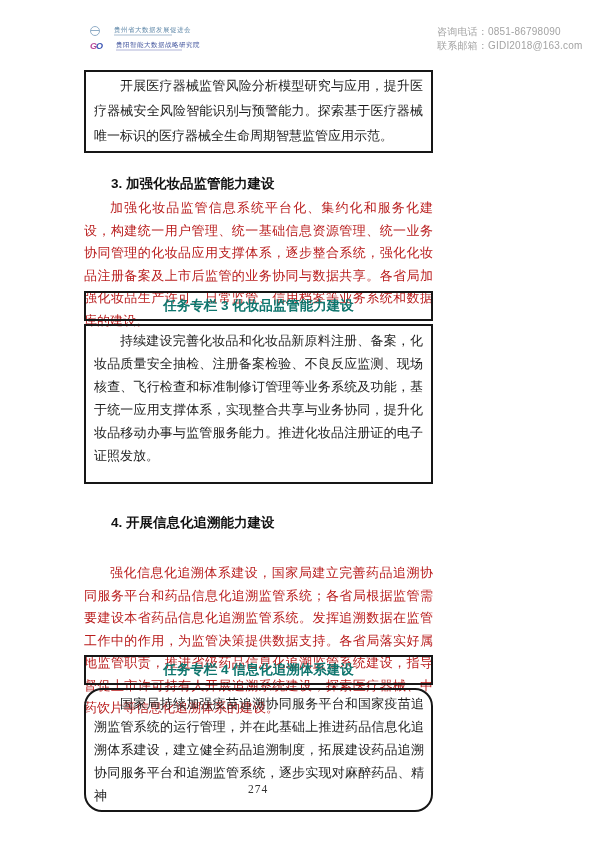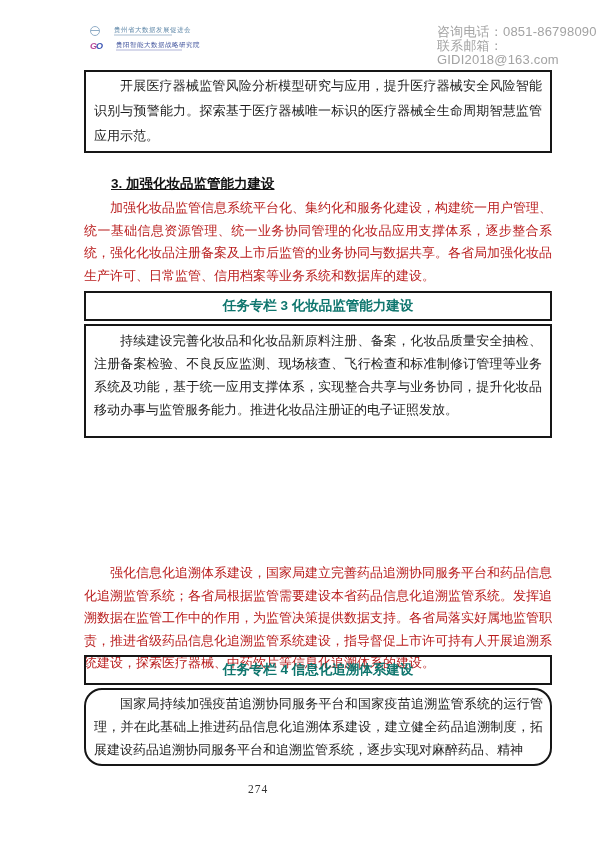--- a/index.html
+++ b/index.html
@@ -27,36 +27,35 @@
   .logo-go .o{color:#3c55b4;}
   .org-col{display:flex;flex-direction:column;justify-content:center;}
   .org-cn{font-size:6.5px;line-height:7px;letter-spacing:.5px;filter:blur(.3px);}
   .org-cn.t1{color:#5e87a8;}
   .org-cn.t2{color:#41549d;}
   .org-en-line{height:2px;margin-top:1px;background:#c9d6e2;opacity:.8;}
   .org-en-line.w1{width:58px;} .org-en-line.w2{width:66px;background:#cdd0e6;}
   .hdr-contact{
     position:absolute;left:437px;top:25px;
     font-family:"Liberation Sans","DejaVu Sans",sans-serif;
-    font-size:13px;line-height:14px;color:#a3a3a3;letter-spacing:.2px;
+    font-size:10px;line-height:14px;color:#a3a3a3;letter-spacing:.2px;
   }
   
-  .blk{position:absolute;left:84px;width:468px;box-sizing:border-box;}
+  .blk{position:absolute;left:84px;width:349px;box-sizing:border-box;}
   .rule-box{border:2px solid #161616;}
   .boxtext{
     font-size:13px;text-align:justify;
   }
   .boxtext p{margin:0;text-indent:2em;}
   #box1{top:70px;padding:1px 8px 3px 8px;}
   #box1 p{line-height:25px;}
   .sec-heading{
     font-family:"Liberation Sans","DejaVu Sans",sans-serif;
     font-weight:bold;font-size:13.5px;line-height:18px;color:#111;
     text-indent:2em;
-    text-decoration:underline;
   }
   #sec3-heading{top:175px;}
   .para{
     font-size:13px;line-height:22.5px;text-align:justify;text-indent:2em;color:#b91c1c;
   }
   #para3{top:197px;}
   .task-title{
     font-family:"Liberation Sans","DejaVu Sans",sans-serif;
     font-weight:bold;font-size:13.5px;line-height:20px;color:#0f766e;
     text-align:center;padding:3px 4px;
@@ -107,20 +106,21 @@
   </div>
 
   <div id="sec3-heading" class="blk sec-heading">3. 加强化妆品监管能力建设</div>
   <div id="para3" class="blk para">加强化妆品监管信息系统平台化、集约化和服务化建设，构建统一用户管理、统一基础信息资源管理、统一业务协同管理的化妆品应用支撑体系，逐步整合系统，强化化妆品注册备案及上市后监管的业务协同与数据共享。各省局加强化妆品生产许可、日常监管、信用档案等业务系统和数据库的建设。</div>
 
   <div id="box3-header" class="blk rule-box task-title">任务专栏 3 化妆品监管能力建设</div>
   <div id="box3-content" class="blk rule-box boxtext">
     <p>持续建设完善化妆品和化妆品新原料注册、备案，化妆品质量安全抽检、注册备案检验、不良反应监测、现场核查、飞行检查和标准制修订管理等业务系统及功能，基于统一应用支撑体系，实现整合共享与业务协同，提升化妆品移动办事与监管服务能力。推进化妆品注册证的电子证照发放。</p>
   </div>
 
+  <div id="sec4-heading" class="blk sec-heading">4. 开展信息化追溯能力建设</div>
   <div id="para4" class="blk para">强化信息化追溯体系建设，国家局建立完善药品追溯协同服务平台和药品信息化追溯监管系统；各省局根据监管需要建设本省药品信息化追溯监管系统。发挥追溯数据在监管工作中的作用，为监管决策提供数据支持。各省局落实好属地监管职责，推进省级药品信息化追溯监管系统建设，指导督促上市许可持有人开展追溯系统建设，探索医疗器械、中药饮片等信息化追溯体系的建设。</div>
 
   <div id="box4-header" class="blk rule-box task-title">任务专栏 4 信息化追溯体系建设</div>
   <div id="box4-content" class="blk rule-box boxtext">
     <p>国家局持续加强疫苗追溯协同服务平台和国家疫苗追溯监管系统的运行管理，并在此基础上推进药品信息化追溯体系建设，建立健全药品追溯制度，拓展建设药品追溯协同服务平台和追溯监管系统，逐步实现对麻醉药品、精神</p>
   </div>
 
   <div class="page-number">274</div>
 
 </div>

